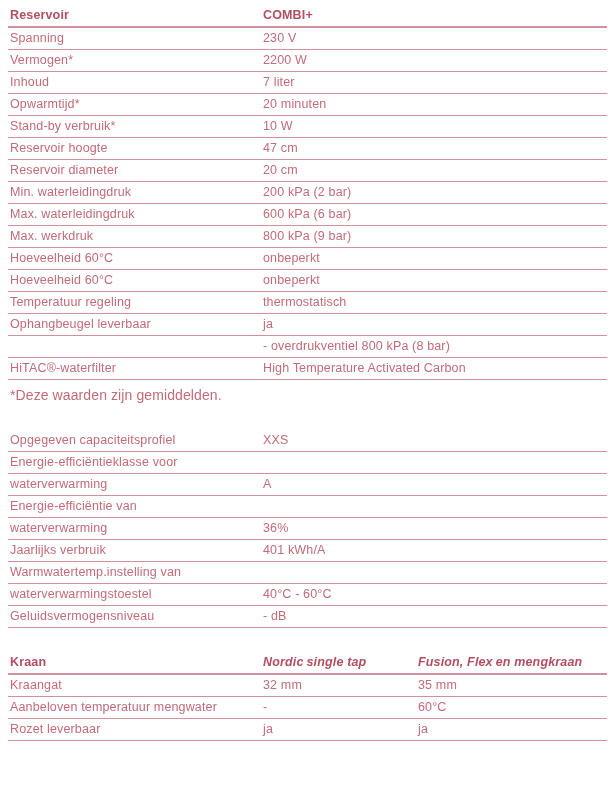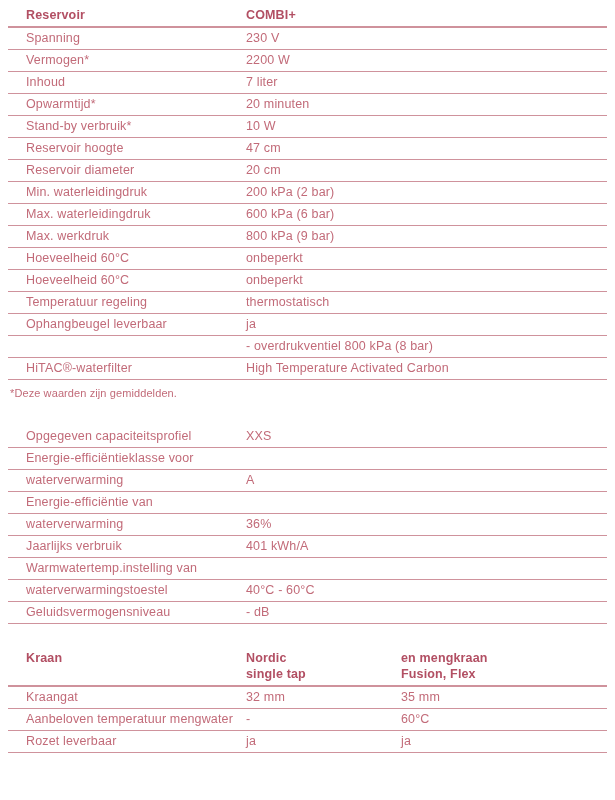--- a/index.html
+++ b/index.html
@@ -26,27 +26,27 @@
     line-height:13px;
     color:var(--text);
     letter-spacing:.15px;
   }
   .row.head{
     border-bottom-width:2px;
     color:var(--bold);
     font-weight:bold;
     align-items:flex-start;
   }
-  .label{width:220px;flex-shrink:0;margin-left:16px;}
+  .label{width:253px;flex-shrink:0;}
   .value{flex:1;}
   .c1{width:155px;flex-shrink:0;}
   .c2{flex:1;}
-  .lines{display:flex;flex-direction:column;gap:3px;}
+  .lines{display:flex;flex-direction:row;gap:3px;font-style:italic;}
   .footnote{
-    font-size:11px;
+    font-size:14px;
     color:var(--text);
     margin:7px 0 0 2px;
     letter-spacing:.1px;
   }
   section.energy{margin-top:27px;}
   section.kraan{margin-top:24px;}
 </style>
 </head>
 <body>
 
@@ -168,22 +168,22 @@
   </section>
 
   <section class="kraan">
     <div class="row head">
       <span class="label">Kraan</span>
       <span class="c1 lines">
         <span>Nordic</span>
         <span>single tap</span>
       </span>
       <span class="c2 lines">
+        <span>Fusion, Flex</span>
         <span>en mengkraan</span>
-        <span>Fusion, Flex</span>
       </span>
     </div>
     <div id="kraan-rows">
         <div class="row">
           <span class="label">Kraangat</span>
           <span class="c1">32 mm</span>
           <span class="c2">35 mm</span>
         </div>
         <div class="row">
           <span class="label">Aanbeloven temperatuur mengwater</span>

